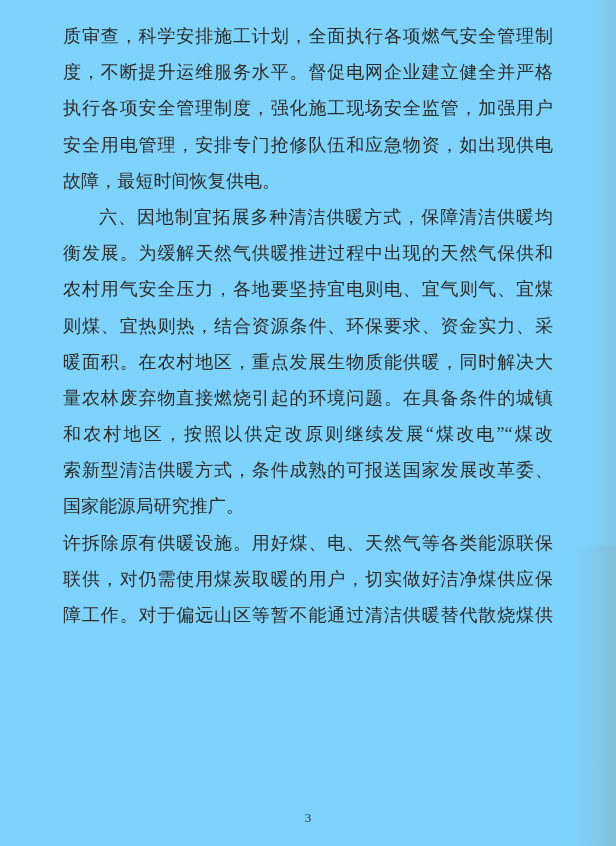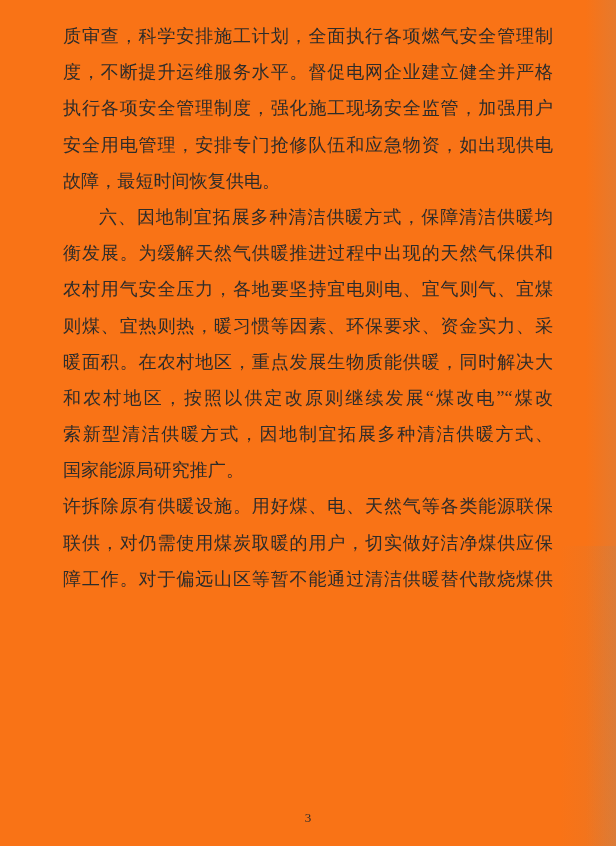--- a/index.html
+++ b/index.html
@@ -4,21 +4,21 @@
 <style>
   html, body {
     margin: 0;
     padding: 0;
     background: #ffffff;
   }
   .page {
     position: relative;
     width: 616px;
     height: 846px;
-    background: #f97316;
+    background: #7dd3fc;
     overflow: hidden;
     font-family: "Liberation Serif", "DejaVu Serif", serif;
     color: #2e2c2a;
   }
   
   .edge-shade {
     position: absolute;
     top: 0;
     right: 0;
     bottom: 0;
@@ -76,24 +76,25 @@
 <div class="page">
   <div class="textblock">
     <div class="line">质审查，科学安排施工计划，全面执行各项燃气安全管理制</div>
     <div class="line">度，不断提升运维服务水平。督促电网企业建立健全并严格</div>
     <div class="line">执行各项安全管理制度，强化施工现场安全监管，加强用户</div>
     <div class="line">安全用电管理，安排专门抢修队伍和应急物资，如出现供电</div>
     <div class="line short">故障，最短时间恢复供电。</div>
     <div class="line indent">六、因地制宜拓展多种清洁供暖方式，保障清洁供暖均</div>
     <div class="line">衡发展。为缓解天然气供暖推进过程中出现的天然气保供和</div>
     <div class="line">农村用气安全压力，各地要坚持宜电则电、宜气则气、宜煤</div>
-    <div class="line">则煤、宜热则热，暖习惯等因素、环保要求、资金实力、采</div>
+    <div class="line">则煤、宜热则热，结合资源条件、环保要求、资金实力、采</div>
     <div class="line">暖面积。在农村地区，重点发展生物质能供暖，同时解决大</div>
+    <div class="line">量农林废弃物直接燃烧引起的环境问题。在具备条件的城镇</div>
     <div class="line">和农村地区，按照以供定改原则继续发展“煤改电”“煤改</div>
-    <div class="line">索新型清洁供暖方式，因地制宜拓展多种清洁供暖方式、</div>
+    <div class="line">索新型清洁供暖方式，条件成熟的可报送国家发展改革委、</div>
     <div class="line short">国家能源局研究推广。</div>
     <div class="line">许拆除原有供暖设施。用好煤、电、天然气等各类能源联保</div>
     <div class="line">联供，对仍需使用煤炭取暖的用户，切实做好洁净煤供应保</div>
     <div class="line">障工作。对于偏远山区等暂不能通过清洁供暖替代散烧煤供</div>
   </div>
 
   <div class="page-number">3</div>
 
   <div class="edge-shade"></div>
   <div class="edge-shade-bottom"></div>

